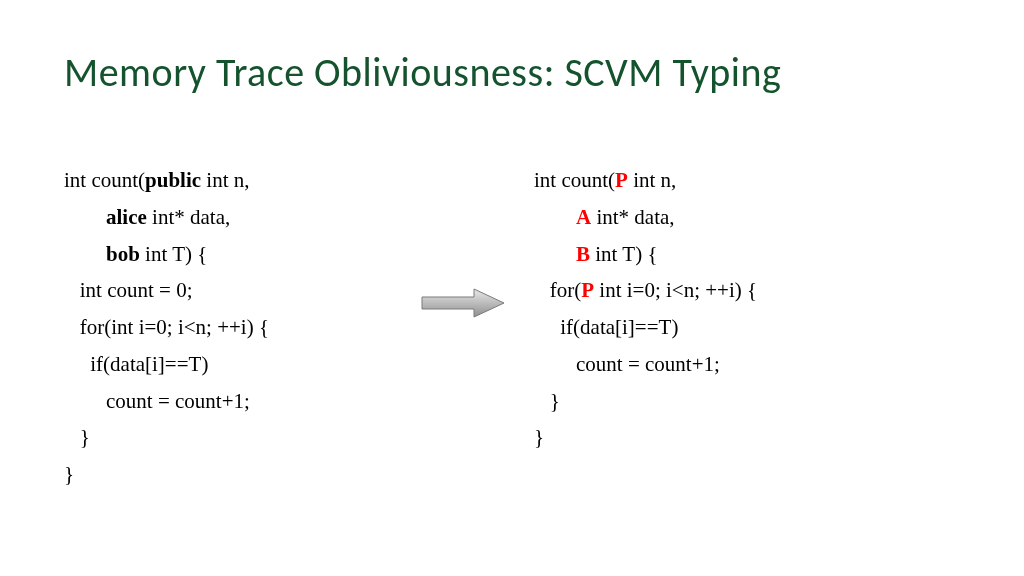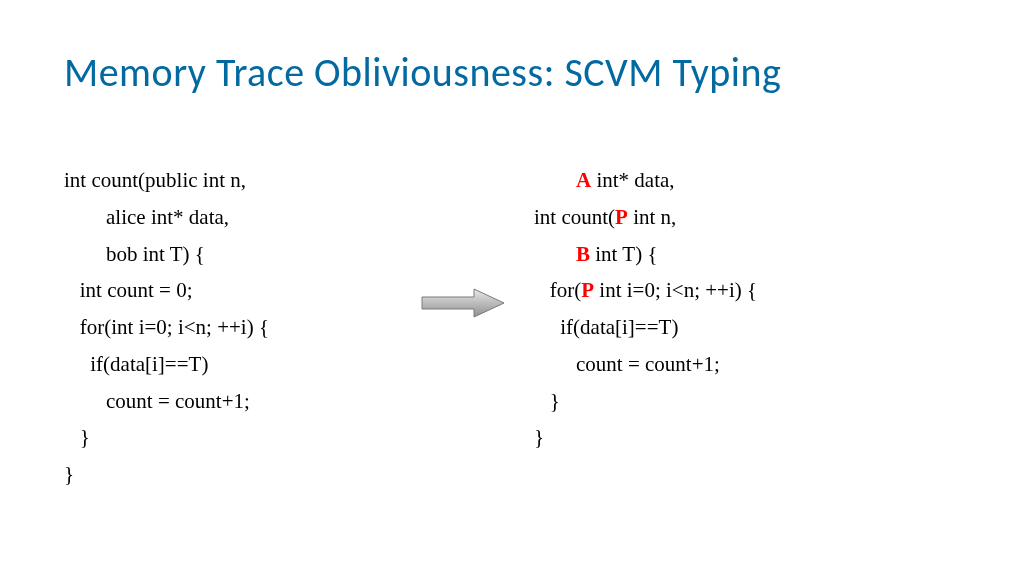--- a/index.html
+++ b/index.html
@@ -10,35 +10,35 @@
     font-family: "Segoe UI", Calibri, Arial, sans-serif;
     position: relative;
     overflow: hidden;
   }
   .title {
     position: absolute;
     top: 48px;
     left: 64px;
     font-size: 40px;
     font-weight: 300;
-    color: #0369a1;
+    color: #14532d;
     letter-spacing: 0.5px;
   }
   .code-col {
     position: absolute;
     top: 162px;
     font-family: "Times New Roman", Times, serif;
     font-size: 21px;
     line-height: 1.75;
     color: #000;
   }
   .left { left: 64px; width: 340px; }
   .right { left: 534px; width: 400px; }
   .code-col .line { white-space: pre; }
-  .b { font-weight: 400; }
+  .b { font-weight: 700; }
   .r { color: #ff0000; font-weight: 700; }
   .arrow {
     position: absolute;
     left: 418px;
     top: 285px;
   }
 </style>
 </head>
 <body>
 
@@ -61,21 +61,21 @@
     <linearGradient id="g" x1="0" y1="0" x2="0" y2="1">
       <stop offset="0%" stop-color="#e8e8e8"></stop>
       <stop offset="50%" stop-color="#bcbcbc"></stop>
       <stop offset="100%" stop-color="#8f8f8f"></stop>
     </linearGradient>
   </defs>
   <polygon points="4,12 56,12 56,4 86,18 56,32 56,24 4,24" fill="url(#g)" stroke="#7a7a7a" stroke-width="1"></polygon>
 </svg>
 
 <div class="code-col right">
+  <div class="line"><span>int count(</span><span class="r">P</span><span> int n,</span></div>
   <div class="line"><span>        </span><span class="r">A</span><span> int* data,</span></div>
-  <div class="line"><span>int count(</span><span class="r">P</span><span> int n,</span></div>
   <div class="line"><span>        </span><span class="r">B</span><span> int T) {</span></div>
   <div class="line"><span>   for(</span><span class="r">P</span><span> int i=0; i&lt;n; ++i) {</span></div>
   <div class="line">     if(data[i]==T)</div>
   <div class="line">        count = count+1;</div>
   <div class="line">   }</div>
   <div class="line">}</div>
 </div>
 
 </body></html>

